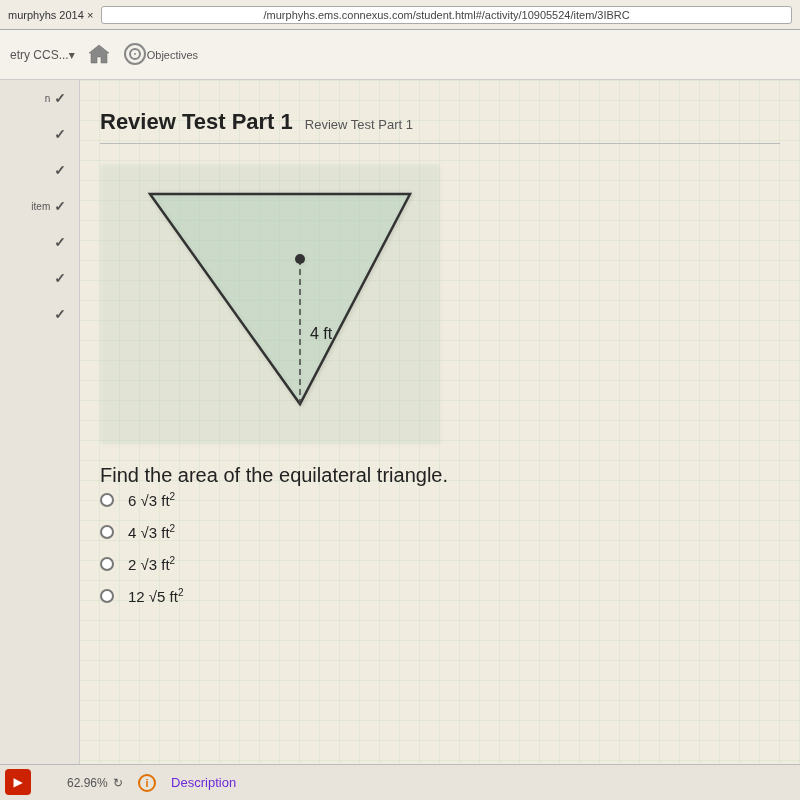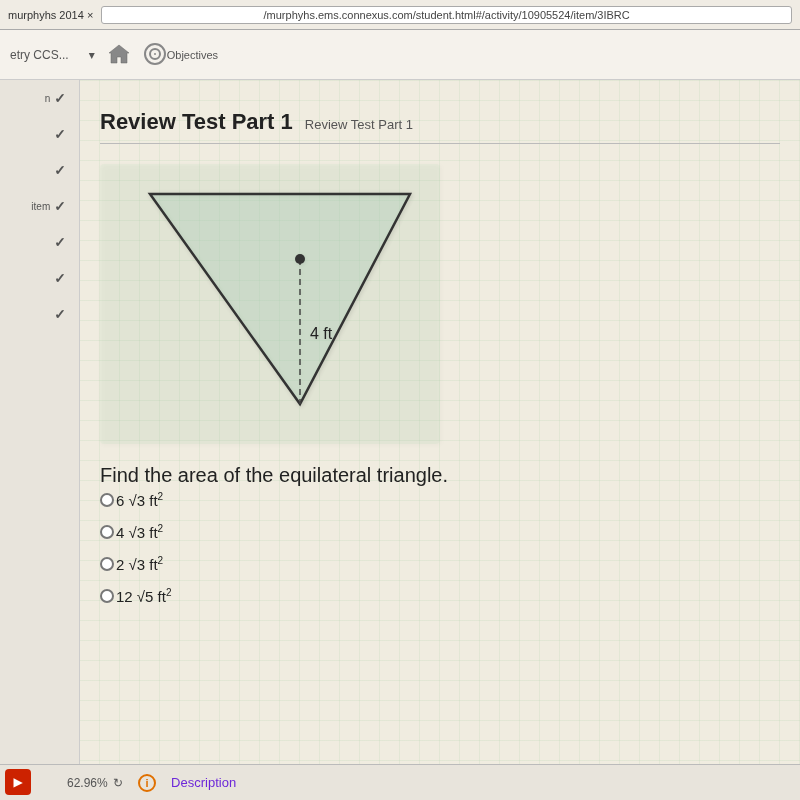--- a/index.html
+++ b/index.html
@@ -43,21 +43,21 @@
       display: flex;
       align-items: center;
       padding: 0 10px;
       border-bottom: 1px solid #ccc;
       gap: 12px;
     }
 
     .toolbar-nav {
       display: flex;
       align-items: center;
-      gap: 20px;
+      gap: 0;
       font-size: 12px;
       color: #555;
     }
 
     .objectives-btn {
       display: flex;
       align-items: center;
       font-size: 11px;
       color: #555;
       cursor: pointer;
@@ -149,21 +149,21 @@
     .question-text {
       font-size: 20px;
       color: #222;
       margin-bottom: 4px;
     }
 
     
     .answer-choice {
       display: flex;
       align-items: center;
-      gap: 2px;
+      gap: 14px;
       margin-bottom: 14px;
       font-size: 15px;
       color: #222;
       cursor: pointer;
     }
 
     .radio-btn {
       width: 14px;
       height: 14px;
       border-radius: 50%;

